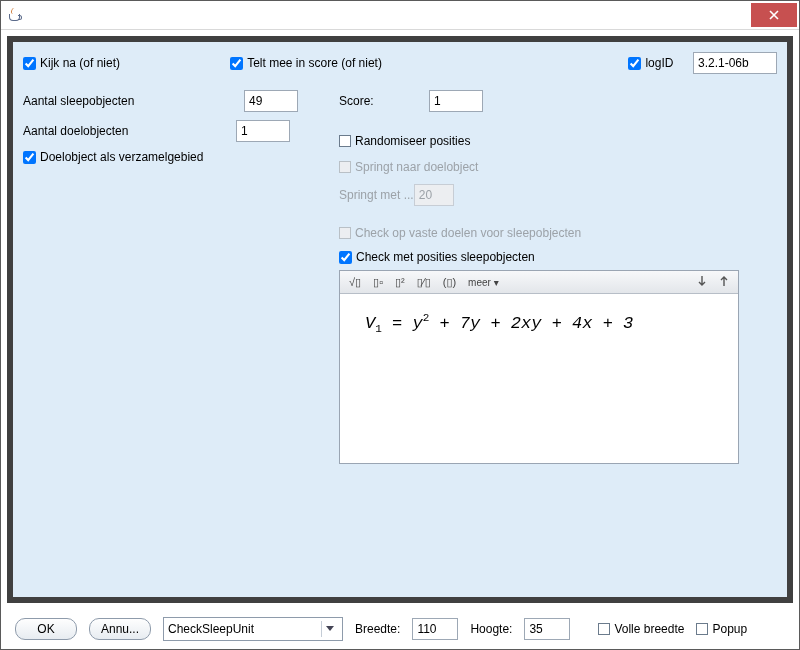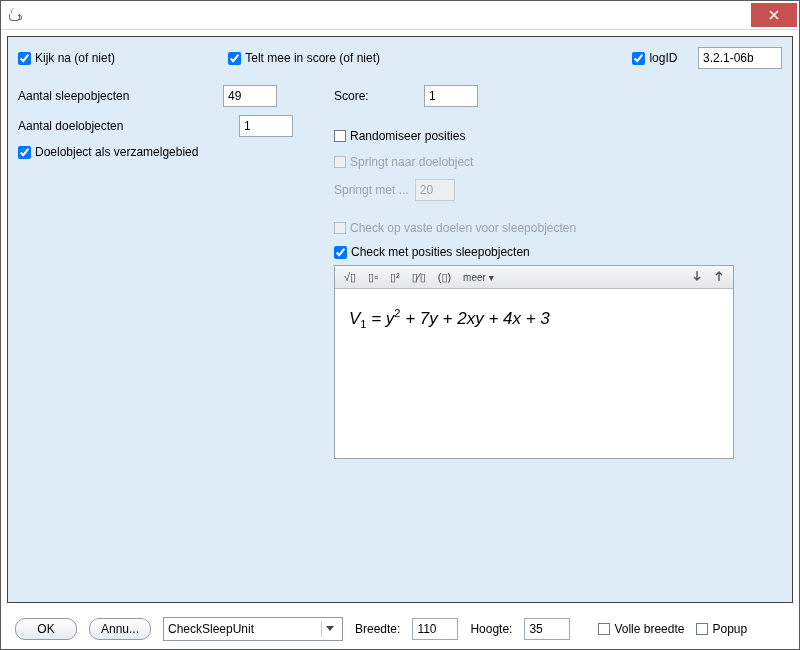--- a/index.html
+++ b/index.html
@@ -2,35 +2,35 @@
 <html><head>
 <meta charset="utf-8">
 <style>
   html,body{margin:0;padding:0;font-family:"Segoe UI",Tahoma,sans-serif;font-size:12px;color:#000;background:#fff}
   .window{width:800px;height:650px;border:1px solid #5a5a5a;box-sizing:border-box;display:flex;flex-direction:column;background:#fff}
   .titlebar{height:28px;background:#fff;border-bottom:1px solid #d9d9d9;display:flex;align-items:center;justify-content:space-between}
   .titlebar-left{display:flex;align-items:center;padding-left:6px;gap:6px}
   .titlebar-title{font-size:12px;color:#444}
   .close-btn{width:46px;height:24px;background:#c75050;color:#fff;display:flex;align-items:center;justify-content:center;margin-right:2px;margin-top:0;font-size:14px;cursor:pointer}
   .content{flex:1;display:flex;flex-direction:column}
-  .panel{flex:1;margin:6px;border:1px solid #404040;background:#deecf8;padding:10px 10px 10px 10px;position:relative;overflow:hidden}
+  .panel{flex:1;margin:6px;border:6px solid #404040;background:#deecf8;padding:10px 10px 10px 10px;position:relative;overflow:hidden}
   .row{display:flex;align-items:center;margin-bottom:8px}
   label{white-space:nowrap}
   input[type=text]{border:1px solid #9da8b5;height:18px;padding:1px 4px;font:inherit;background:#fff}
   .cb{display:flex;align-items:center;gap:4px}
   .cb input{margin:0}
   .disabled{color:#9ca2a8}
   .disabled .fakebox{border:1px solid #b9c0c6;background:#eceef1}
   .fakebox{width:12px;height:12px;border:1px solid #6b7b8c;background:#fff;display:inline-block;box-sizing:border-box}
   
   .eq-wrap{margin-top:6px;border:1px solid #9aa5b3;background:#fff;width:398px;height:192px;display:flex;flex-direction:column}
   .eq-toolbar{height:22px;background:linear-gradient(#f7f8fa,#e3e6ea);border-bottom:1px solid #b7bec7;display:flex;align-items:center;gap:6px;padding:0 6px;font-size:11px;color:#444}
   .eq-toolbar .tbtn{padding:0 3px;cursor:pointer}
   .eq-toolbar .spacer{flex:1}
-  .eq-area{flex:1;padding:18px 14px;font-family:Liberation Sans, sans-serif;font-size:17px;font-style:italic}
+  .eq-area{flex:1;padding:18px 25px;font-family:Liberation Mono, monospace;font-size:17px;font-style:italic}
   .eq-area .up{font-style:normal}
   sub,sup{font-style:normal;font-size:11px}
   
   .bottombar{height:40px;border-top:0;display:flex;align-items:center;gap:12px;padding:0 14px}
   .btn{min-width:62px;height:22px;border:1px solid #8e9bab;background:linear-gradient(#fefefe,#e7ecf1);border-radius:10px;font:inherit;cursor:pointer}
   .combo{height:22px;border:1px solid #8e9bab;background:#fff;display:flex;align-items:center;padding:0 4px;font:inherit;min-width:170px;justify-content:space-between;cursor:pointer}
   .combo .arrow{width:16px;height:16px;border-left:1px solid #c4ccd6;display:flex;align-items:center;justify-content:center}
   .num{width:36px}
   .small{width:44px}
   .tiny{width:30px}
@@ -75,25 +75,25 @@
         <label class="cb" style="width:68px">
           <input type="checkbox" checked="" style="">
           <span>logID</span>
         </label>
         <input type="text" style="width: 74px;" value="3.2.1-06b">
       </div>
 
       <div style="display:flex;gap:0">
 
         <div style="width:316px">
-          <div class="row" style="gap:0">
+          <div class="row" style="gap:16px">
             <label style="width:205px">Aantal sleepobjecten</label>
             <input type="text" class="small" value="49" style="">
           </div>
-          <div class="row" style="gap:16px;">
+          <div class="row" style="gap:8px;">
             <label style="width:205px">Aantal doelobjecten</label>
             <input type="text" class="small" value="1" style="">
           </div>
           <label class="cb" style="margin-top:8px">
             <input type="checkbox" checked="" style="">
             <span>Doelobject als verzamelgebied</span>
           </label>
         </div>
 
         <div style="flex:1">
@@ -109,21 +109,21 @@
             <span>Randomiseer posities</span>
           </label>
 
           <div style="height:12px"></div>
 
           <label class="cb disabled">
             <span class="fakebox"></span>
             <span>Springt naar doelobject</span>
           </label>
 
-          <div class="row disabled" style="margin-top:10px;gap:6px">
+          <div class="row disabled" style="margin-top:10px;">
             <label>Springt met ...</label>
             <input type="text" class="tiny" disabled="" style="color: rgb(156, 162, 168); background: rgb(236, 238, 241); border-color: rgb(199, 205, 213);" value="20">
           </div>
 
           <div style="height:12px"></div>
 
           <label class="cb disabled">
             <span class="fakebox"></span>
             <span>Check op vaste doelen voor sleepobjecten</span>
           </label>

